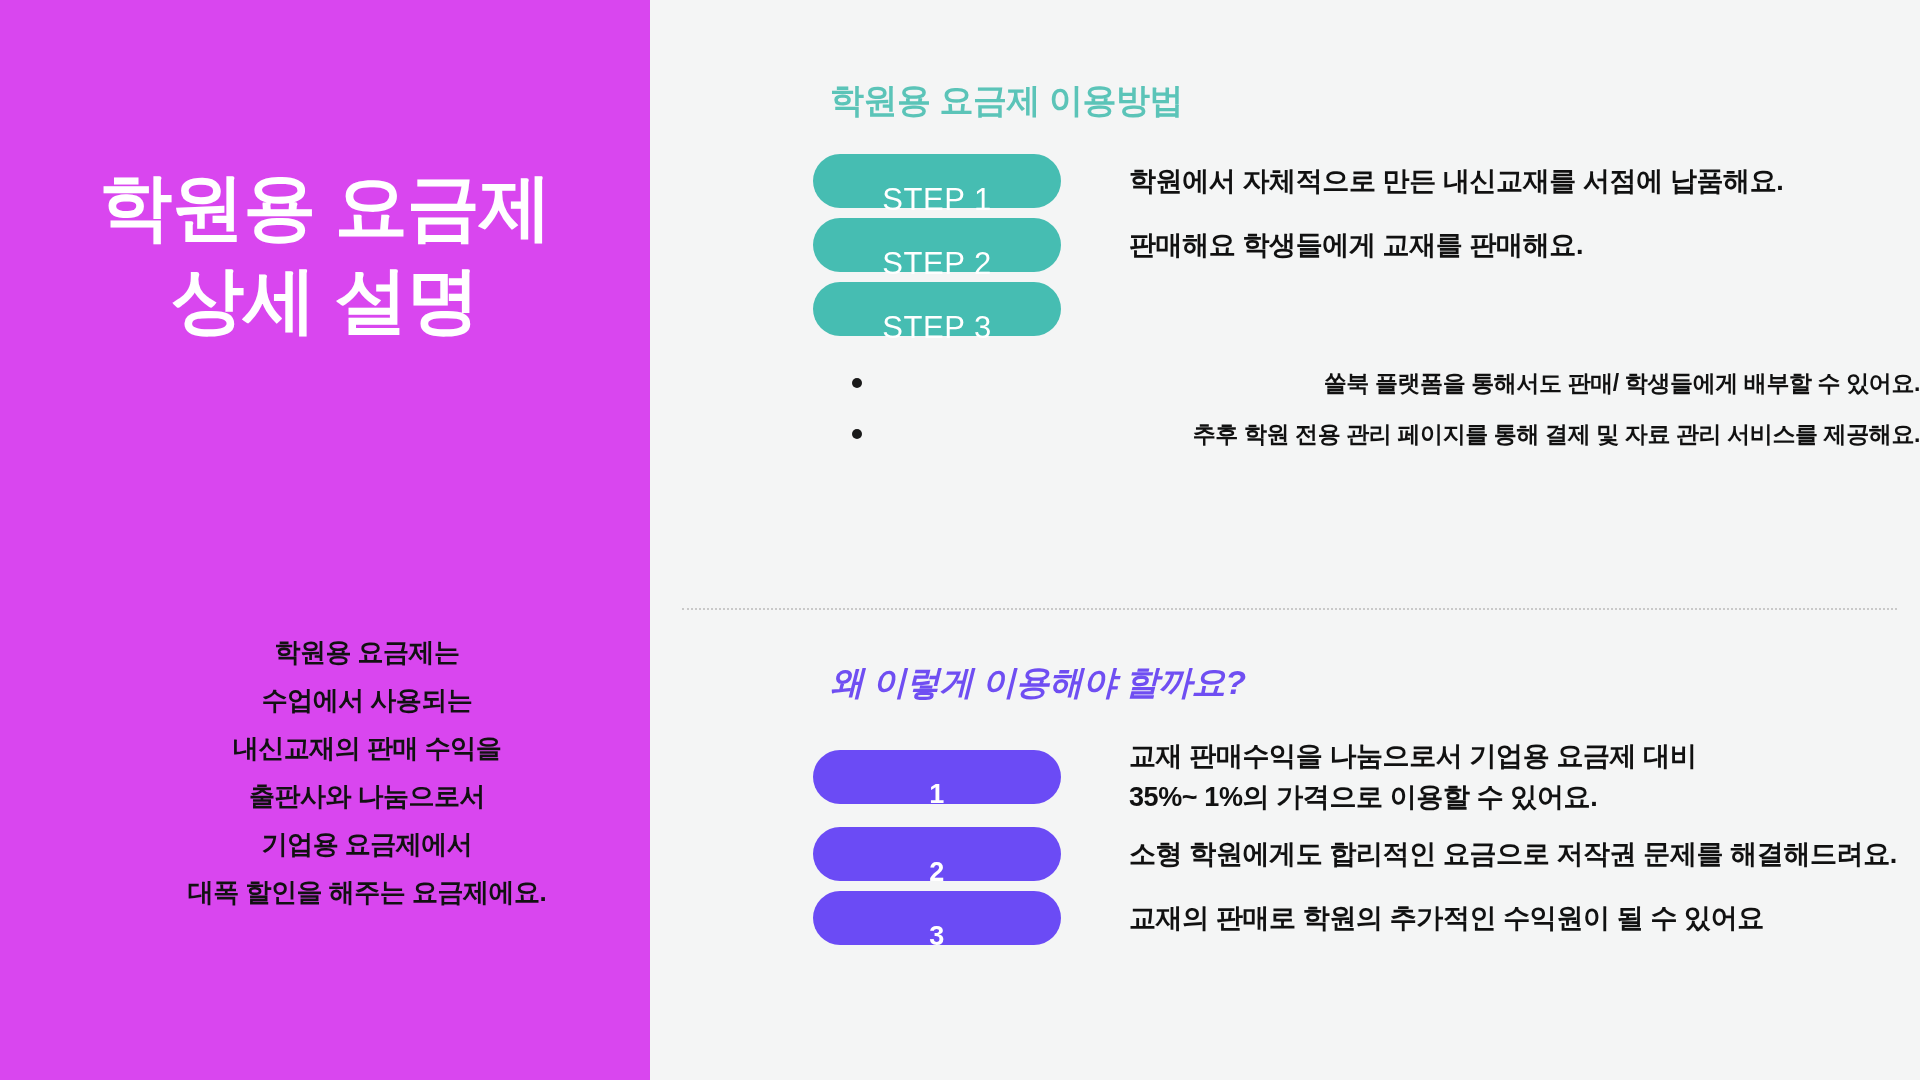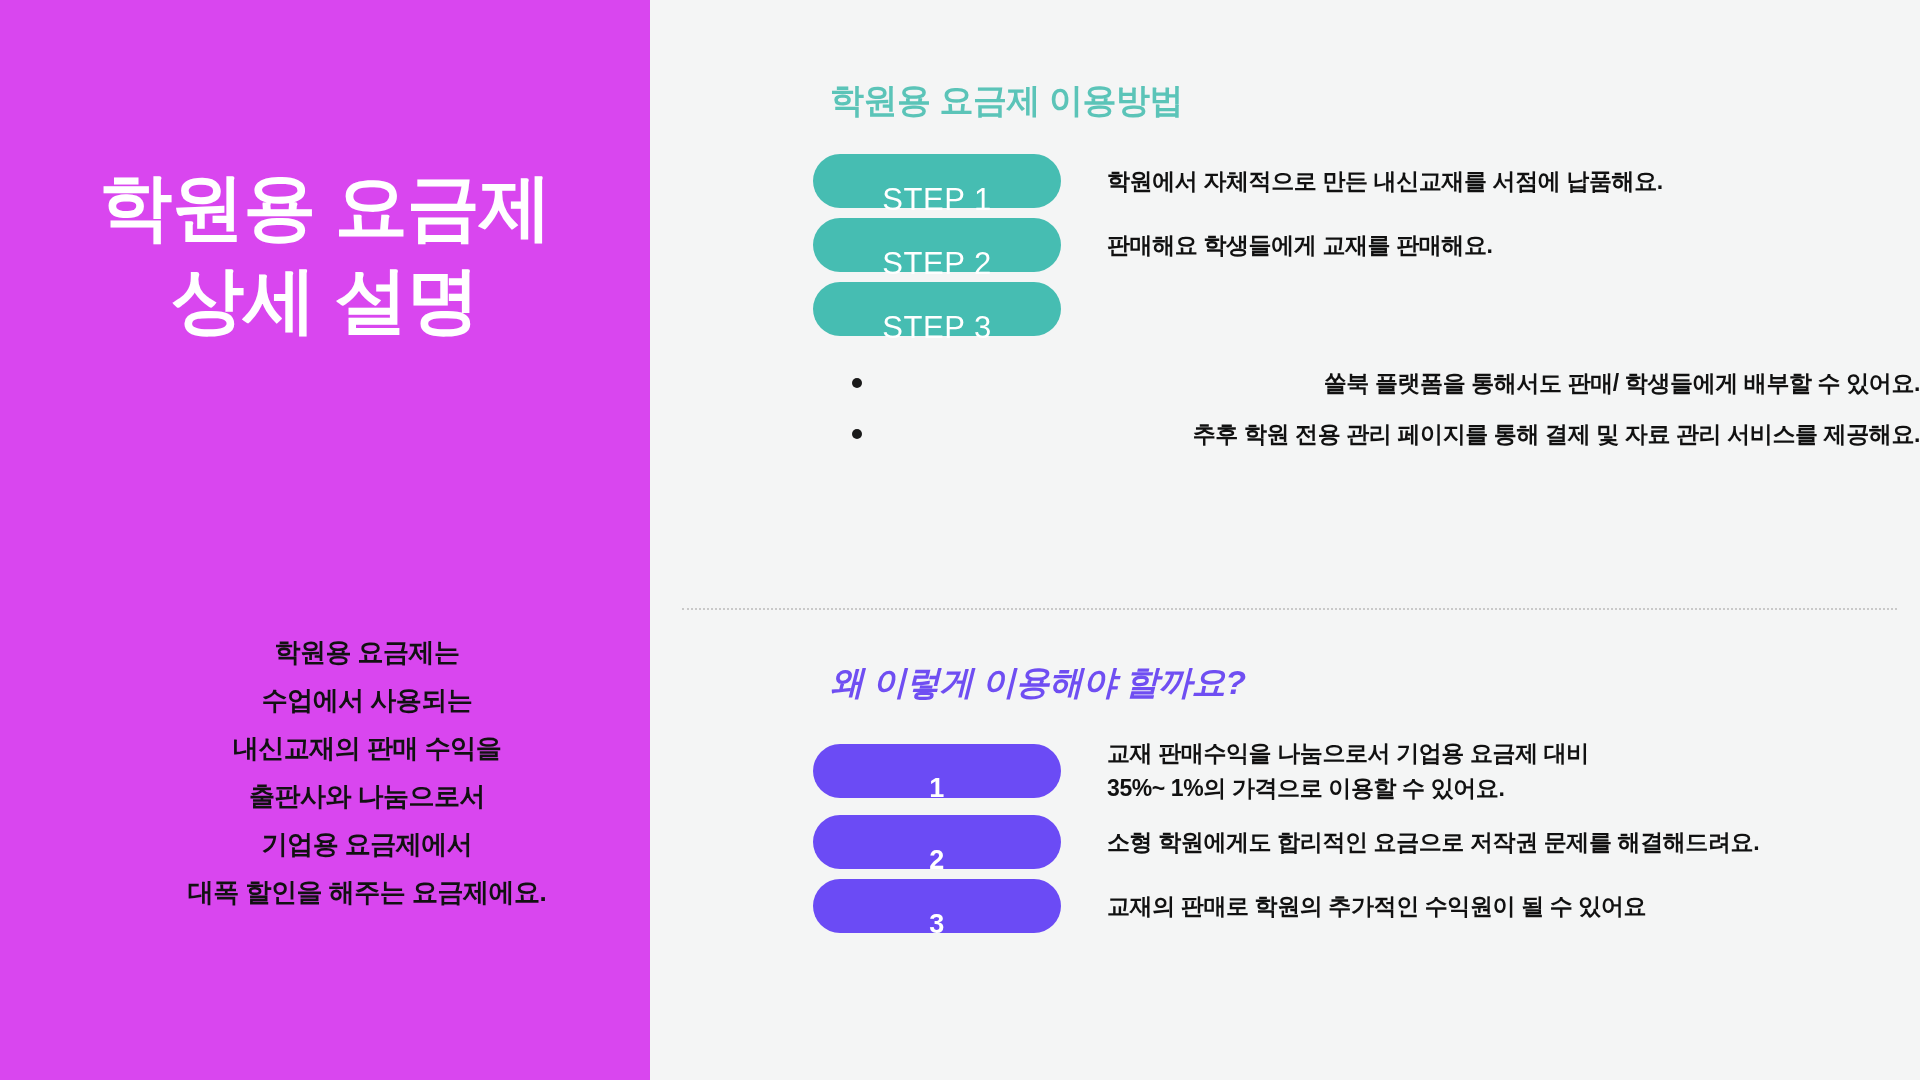--- a/index.html
+++ b/index.html
@@ -109,23 +109,23 @@
     font-weight: 400;
     letter-spacing: 0.5px;
     line-height: 1;
     margin-top: 36px;
   }
   .pill.purple .pill-label {
     font-size: 27px;
     font-weight: 700;
   }
   .row-desc {
-    margin-left: 46px;
+    margin-left: 68px;
     color: #111111;
-    font-size: 23px;
+    font-size: 27px;
     font-weight: 700;
     line-height: 1.5;
     letter-spacing: -0.4px;
     white-space: pre-line;
   }
 
   .bullets {
     margin-top: 32px;
     margin-left: 200px;
     padding: 0;

